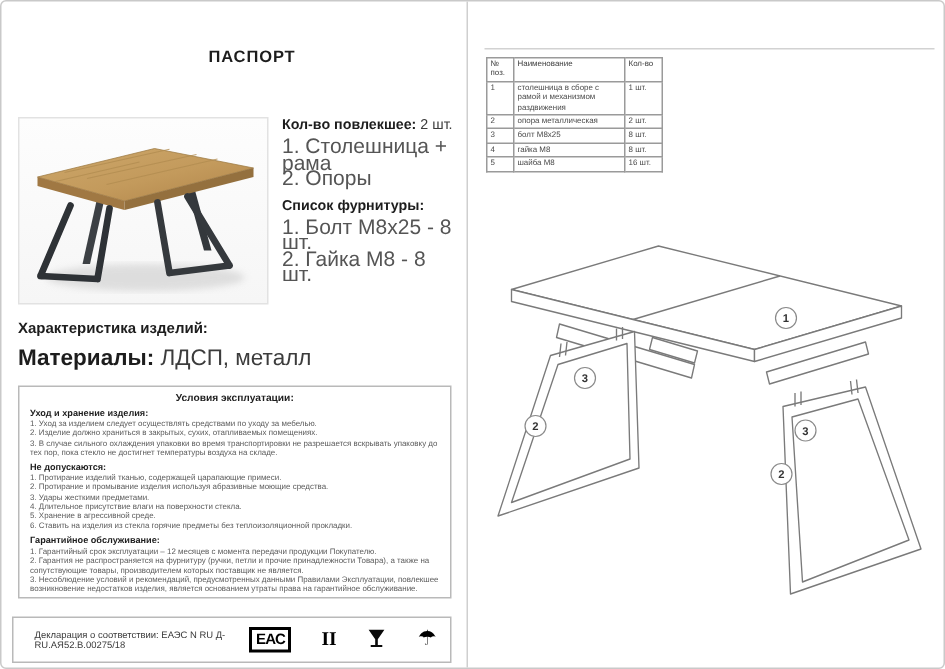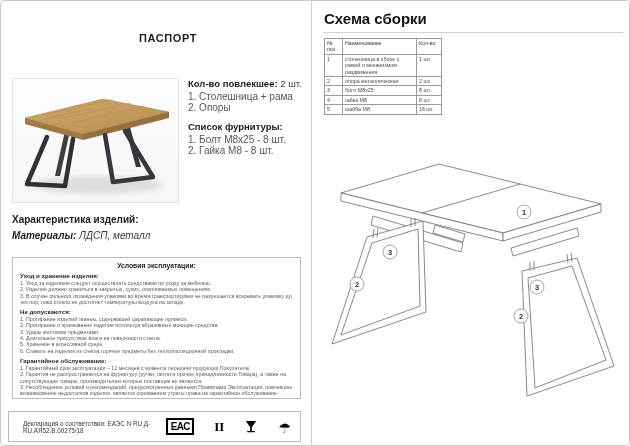--- a/index.html
+++ b/index.html
@@ -14,36 +14,36 @@
   .vdivider{position:absolute;left:310px;top:0;width:1px;height:444px;background:#cfcfcf;}
 
   
   .passport-title{position:absolute;left:12px;top:31px;width:310px;text-align:center;
     font-size:11px;font-weight:bold;letter-spacing:.6px;color:#1d1d1d;}
   .photo-box{position:absolute;left:11px;top:77px;width:165px;height:123px;
     border:1px solid #e2e2e2;background:linear-gradient(#fdfdfd,#f6f6f6);}
   .info-col{position:absolute;left:187px;top:77px;width:118px;}
   .info-label{font-size:9.5px;font-weight:bold;color:#1d1d1d;margin-bottom:3px;}
   .info-label .val{font-weight:normal;color:#3c3c3c;}
-  .info-list{font-size:10px;color:#555;line-height:10.5px;}
+  .info-list{font-size:14px;color:#555;line-height:10.5px;}
   .info-gap{height:8px;}
   .char-title{position:absolute;left:11px;top:213px;font-size:10px;font-weight:bold;color:#1d1d1d;}
-  .materials{position:absolute;left:11px;top:229px;font-size:10px;color:#3c3c3c;font-style:italic;}
+  .materials{position:absolute;left:11px;top:229px;font-size:15px;color:#3c3c3c;}
   .materials b{color:#1d1d1d;}
 
   .cond-box{position:absolute;left:11px;top:256px;width:289px;height:142px;
     border:1px solid #b9b9b9;box-sizing:border-box;padding:4px 7px 0 7px;}
   .cond-title{text-align:center;font-size:6.8px;font-weight:bold;color:#1d1d1d;margin-bottom:2px;}
   .cond-heading{font-size:6.1px;font-weight:bold;color:#1d1d1d;margin:3px 0 1px 0;}
   .cond-line{font-size:5.3px;line-height:6.3px;color:#5a5a5a;}
 
   .decl-box{position:absolute;left:7px;top:410px;width:293px;height:31px;
     border:1px solid #b9b9b9;box-sizing:border-box;display:flex;align-items:center;}
   .decl-text{font-size:6.3px;color:#3a3a3a;padding-left:14px;flex:1;}
-  .marks{display:flex;align-items:flex-end;gap:20px;padding-right:9px;}
+  .marks{display:flex;align-items:flex-start;gap:20px;padding-right:9px;}
   .eac-mark{border:2px solid #000;width:24px;height:13px;display:flex;align-items:center;
     justify-content:center;font-size:10px;font-weight:bold;letter-spacing:-.5px;color:#000;}
   .roman-mark{font-family:"Liberation Serif",serif;font-weight:bold;font-size:13px;color:#000;}
   .umbrella-mark{font-size:14px;color:#000;line-height:1;}
 
   
   .scheme-title{position:absolute;left:323px;top:9px;font-size:15px;font-weight:bold;color:#141414;}
   .scheme-rule{position:absolute;left:322px;top:31px;width:300px;height:1px;background:#d2d2d2;}
   .parts-table{position:absolute;left:323px;top:37px;border-collapse:collapse;}
   .parts-table th,.parts-table td{border:1px solid #9a9a9a;font-size:5.3px;line-height:6.4px;
@@ -136,21 +136,20 @@
     <div class="marks">
       <div class="eac-mark">ЕАС</div>
       <div class="roman-mark">II</div>
       <svg width="14" height="16" viewBox="0 0 16 17">
         <path d="M2,1.5 h12 l-5,7.2 v4.3 h3.4 v1.6 h-8.8 v-1.6 h3.4 v-4.3 z" fill="#0a0a0a"></path>
       </svg>
       <div class="umbrella-mark">☂</div>
     </div>
   </div>
 
-  <div class="scheme-title">Схема сборки</div>
   <div class="scheme-rule"></div>
 
   <table class="parts-table">
     <thead>
       <tr>
         <th class="col-num">№ поз.</th>
         <th class="col-name">Наименование</th>
         <th class="col-qty">Кол-во</th>
       </tr>
     </thead>

